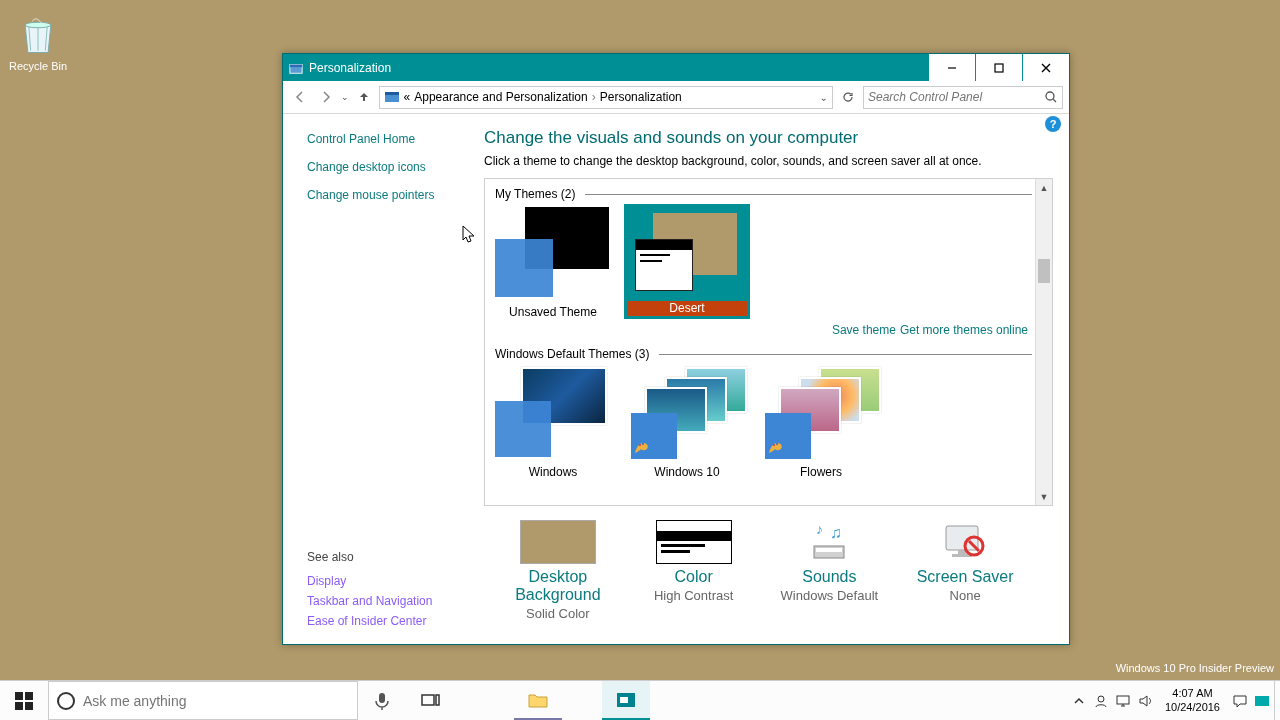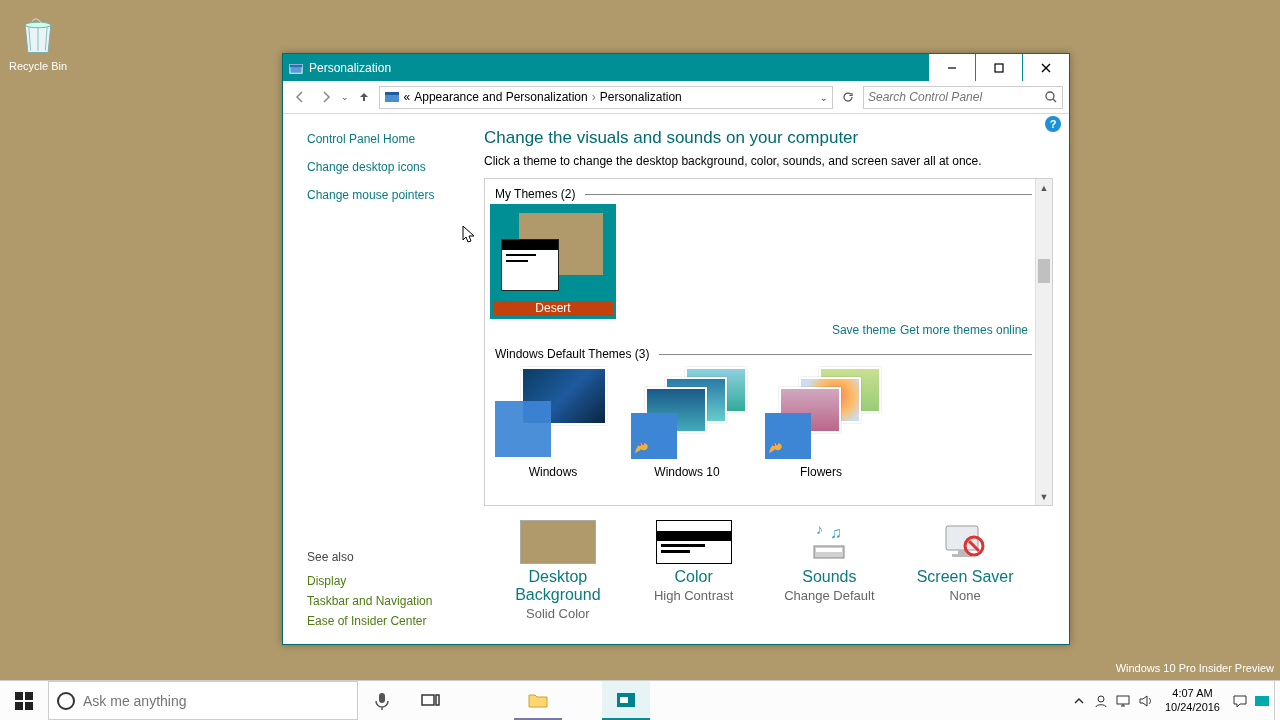--- a/index.html
+++ b/index.html
@@ -31,21 +31,21 @@
 .search input { border:none; outline:none; flex:1; font-size:12px; color:#333; font-style:italic;}
 .search .mag { width:14px; color:#555;}
 
 .body { display:flex; height: calc(100% - 60px); position:relative; }
 .help-icon { position:absolute; top:2px; right:8px; width:16px;height:16px;background:#1e90d8;color:#fff;border-radius:50%;font-size:11px;display:flex;align-items:center;justify-content:center;font-weight:bold;}
 .sidebar { width:195px; padding:14px 8px 8px 24px; }
 .sidebar a { display:block; color:#0b7a7e; font-size:12px; margin:4px 0 14px; text-decoration:none; }
 .sidebar .group { margin-top:0; }
 .see-also { position:absolute; left:24px; bottom:10px; }
 .see-also .hdr { color:#444; font-size:12px; margin-bottom:10px;}
-.see-also a { display:block; color:#4d7c0f; font-size:12px; margin:6px 0; text-decoration:none;}
+.see-also a { display:block; color:#8b5cf6; font-size:12px; margin:6px 0; text-decoration:none;}
 
 .main { flex:1; padding:14px 16px 10px 6px; position:relative; }
 .main h1 { color:#006b70; font-size:17px; font-weight:400; margin-bottom:6px;}
 .main .sub { font-size:12px; margin-bottom:10px;}
 .themes-box { border:1px solid #d0d0d0; height:328px; position:relative; background:#fff; overflow:hidden;}
 .themes-inner { padding:6px 20px 6px 8px; }
 .sect-label { font-size:12px; margin:2px 0 6px 2px; position:relative;}
 .sect-label::after { content:""; position:absolute; top:50%; height:1px; background:#888; right:0;}
 .sect-label.s1::after{ left:90px; }
 .sect-label.s2::after{ left:164px; }
@@ -193,20 +193,27 @@
     </div>
 
     <div class="main">
       <h1>Change the visuals and sounds on your computer</h1>
       <div class="sub">Click a theme to change the desktop background, color, sounds, and screen saver all at once.</div>
 
       <div class="themes-box">
         <div class="themes-inner">
           <div class="sect-label s1">My Themes (2)</div>
           <div class="theme-row">
+            <div class="theme">
+              <div class="thumb">
+                <div class="tile-back" style="background:#000"></div>
+                <div class="tile-front"></div>
+              </div>
+              <div class="label">Unsaved Theme</div>
+            </div>
             <div class="theme selected">
               <div class="sel-border"></div>
               <div class="thumb" style="background:#008f94;">
                 <div class="tile-back" style="background:#b09a6b; right:10px; top:6px;"></div>
                 <div class="desert-win">
                     <div class="tb"></div>
                     <div class="line"></div>
                     <div class="line" style="width:22px"></div>
                   </div>
               </div>
@@ -282,21 +289,21 @@
         <div class="btile">
           <div class="bthumb">
             <svg width="46" height="44" viewBox="0 0 46 44">
                 <text x="10" y="14" font-size="14" fill="#3a9bd8">♪</text>
                 <text x="24" y="18" font-size="16" fill="#3a9bd8">♫</text>
                 <rect x="8" y="26" width="30" height="12" fill="#d0d0d0" stroke="#888"></rect>
                 <rect x="10" y="28" width="26" height="4" fill="#fff"></rect>
               </svg>
           </div>
           <div class="link">Sounds</div>
-          <div class="val">Change Default</div>
+          <div class="val">Windows Default</div>
         </div>
         <div class="btile">
           <div class="bthumb">
             <svg width="46" height="44" viewBox="0 0 46 44">
                 <rect x="4" y="6" width="32" height="24" rx="2" fill="#e8ecef" stroke="#999"></rect>
                 <rect x="16" y="30" width="8" height="4" fill="#bbb"></rect>
                 <rect x="10" y="34" width="20" height="3" fill="#bbb"></rect>
                 <circle cx="32" cy="26" r="9" fill="none" stroke="#d33" stroke-width="3"></circle>
                 <path d="M27 21l10 10" stroke="#d33" stroke-width="3"></path>
               </svg>

